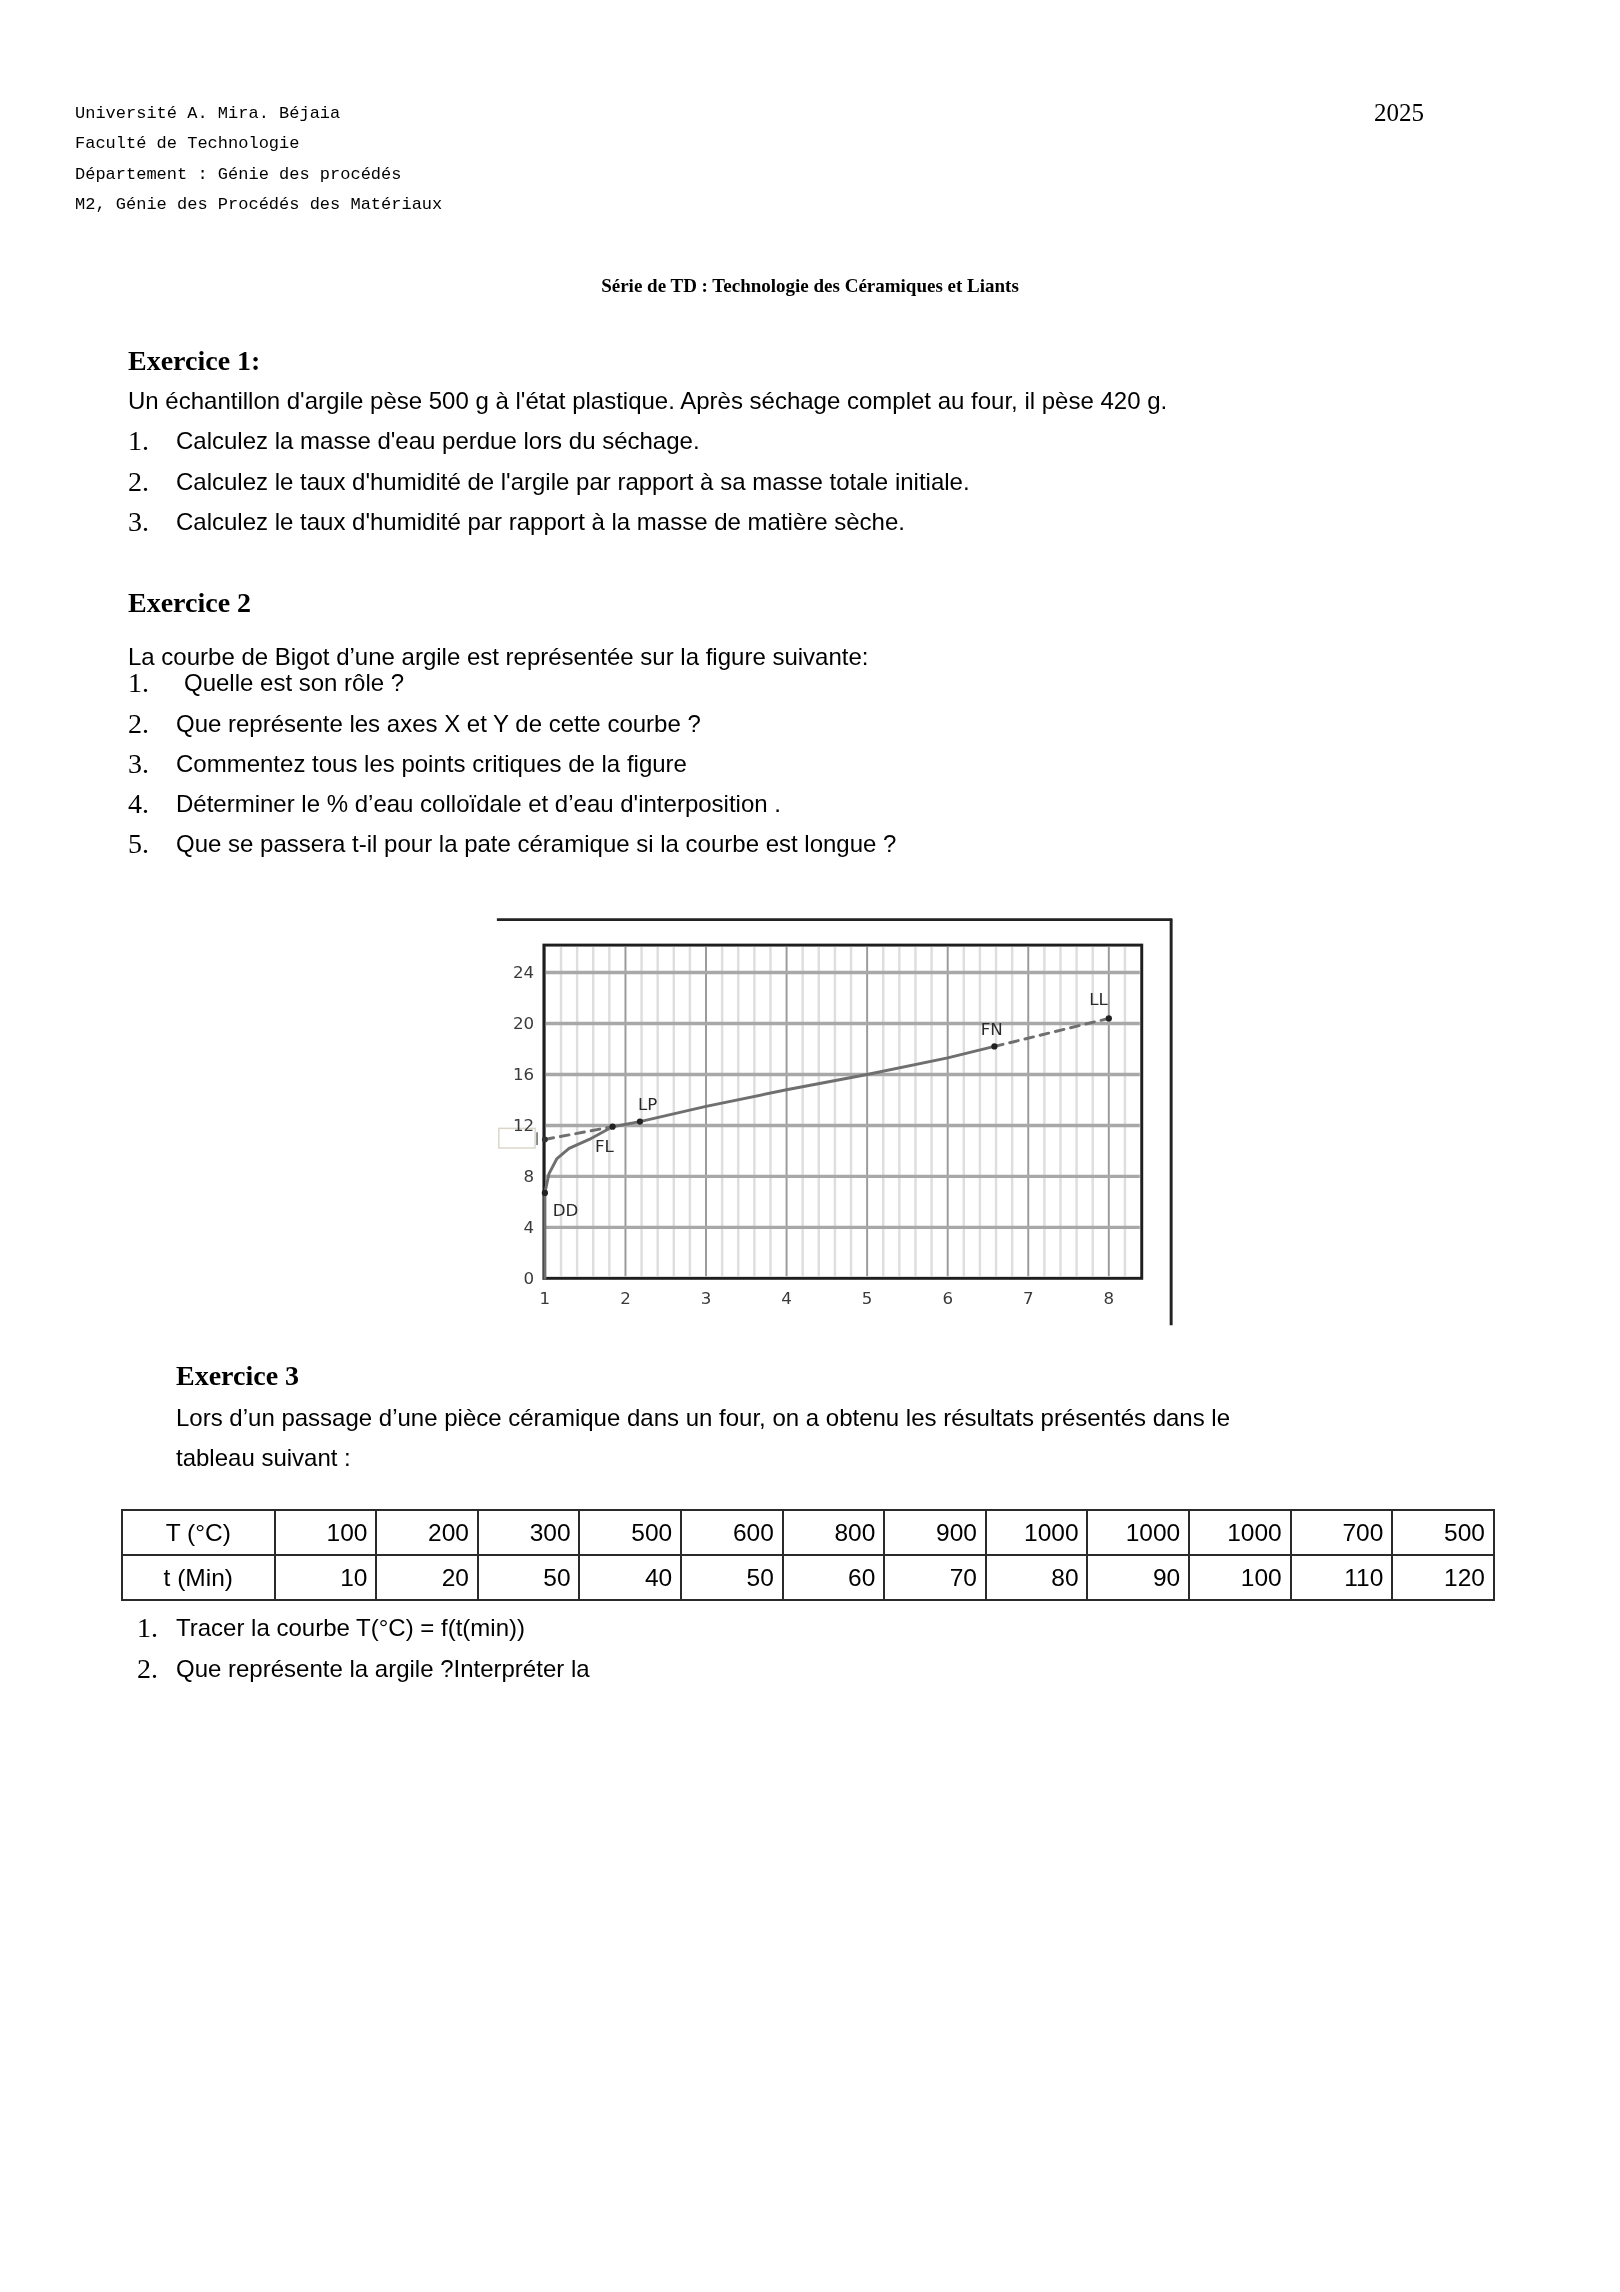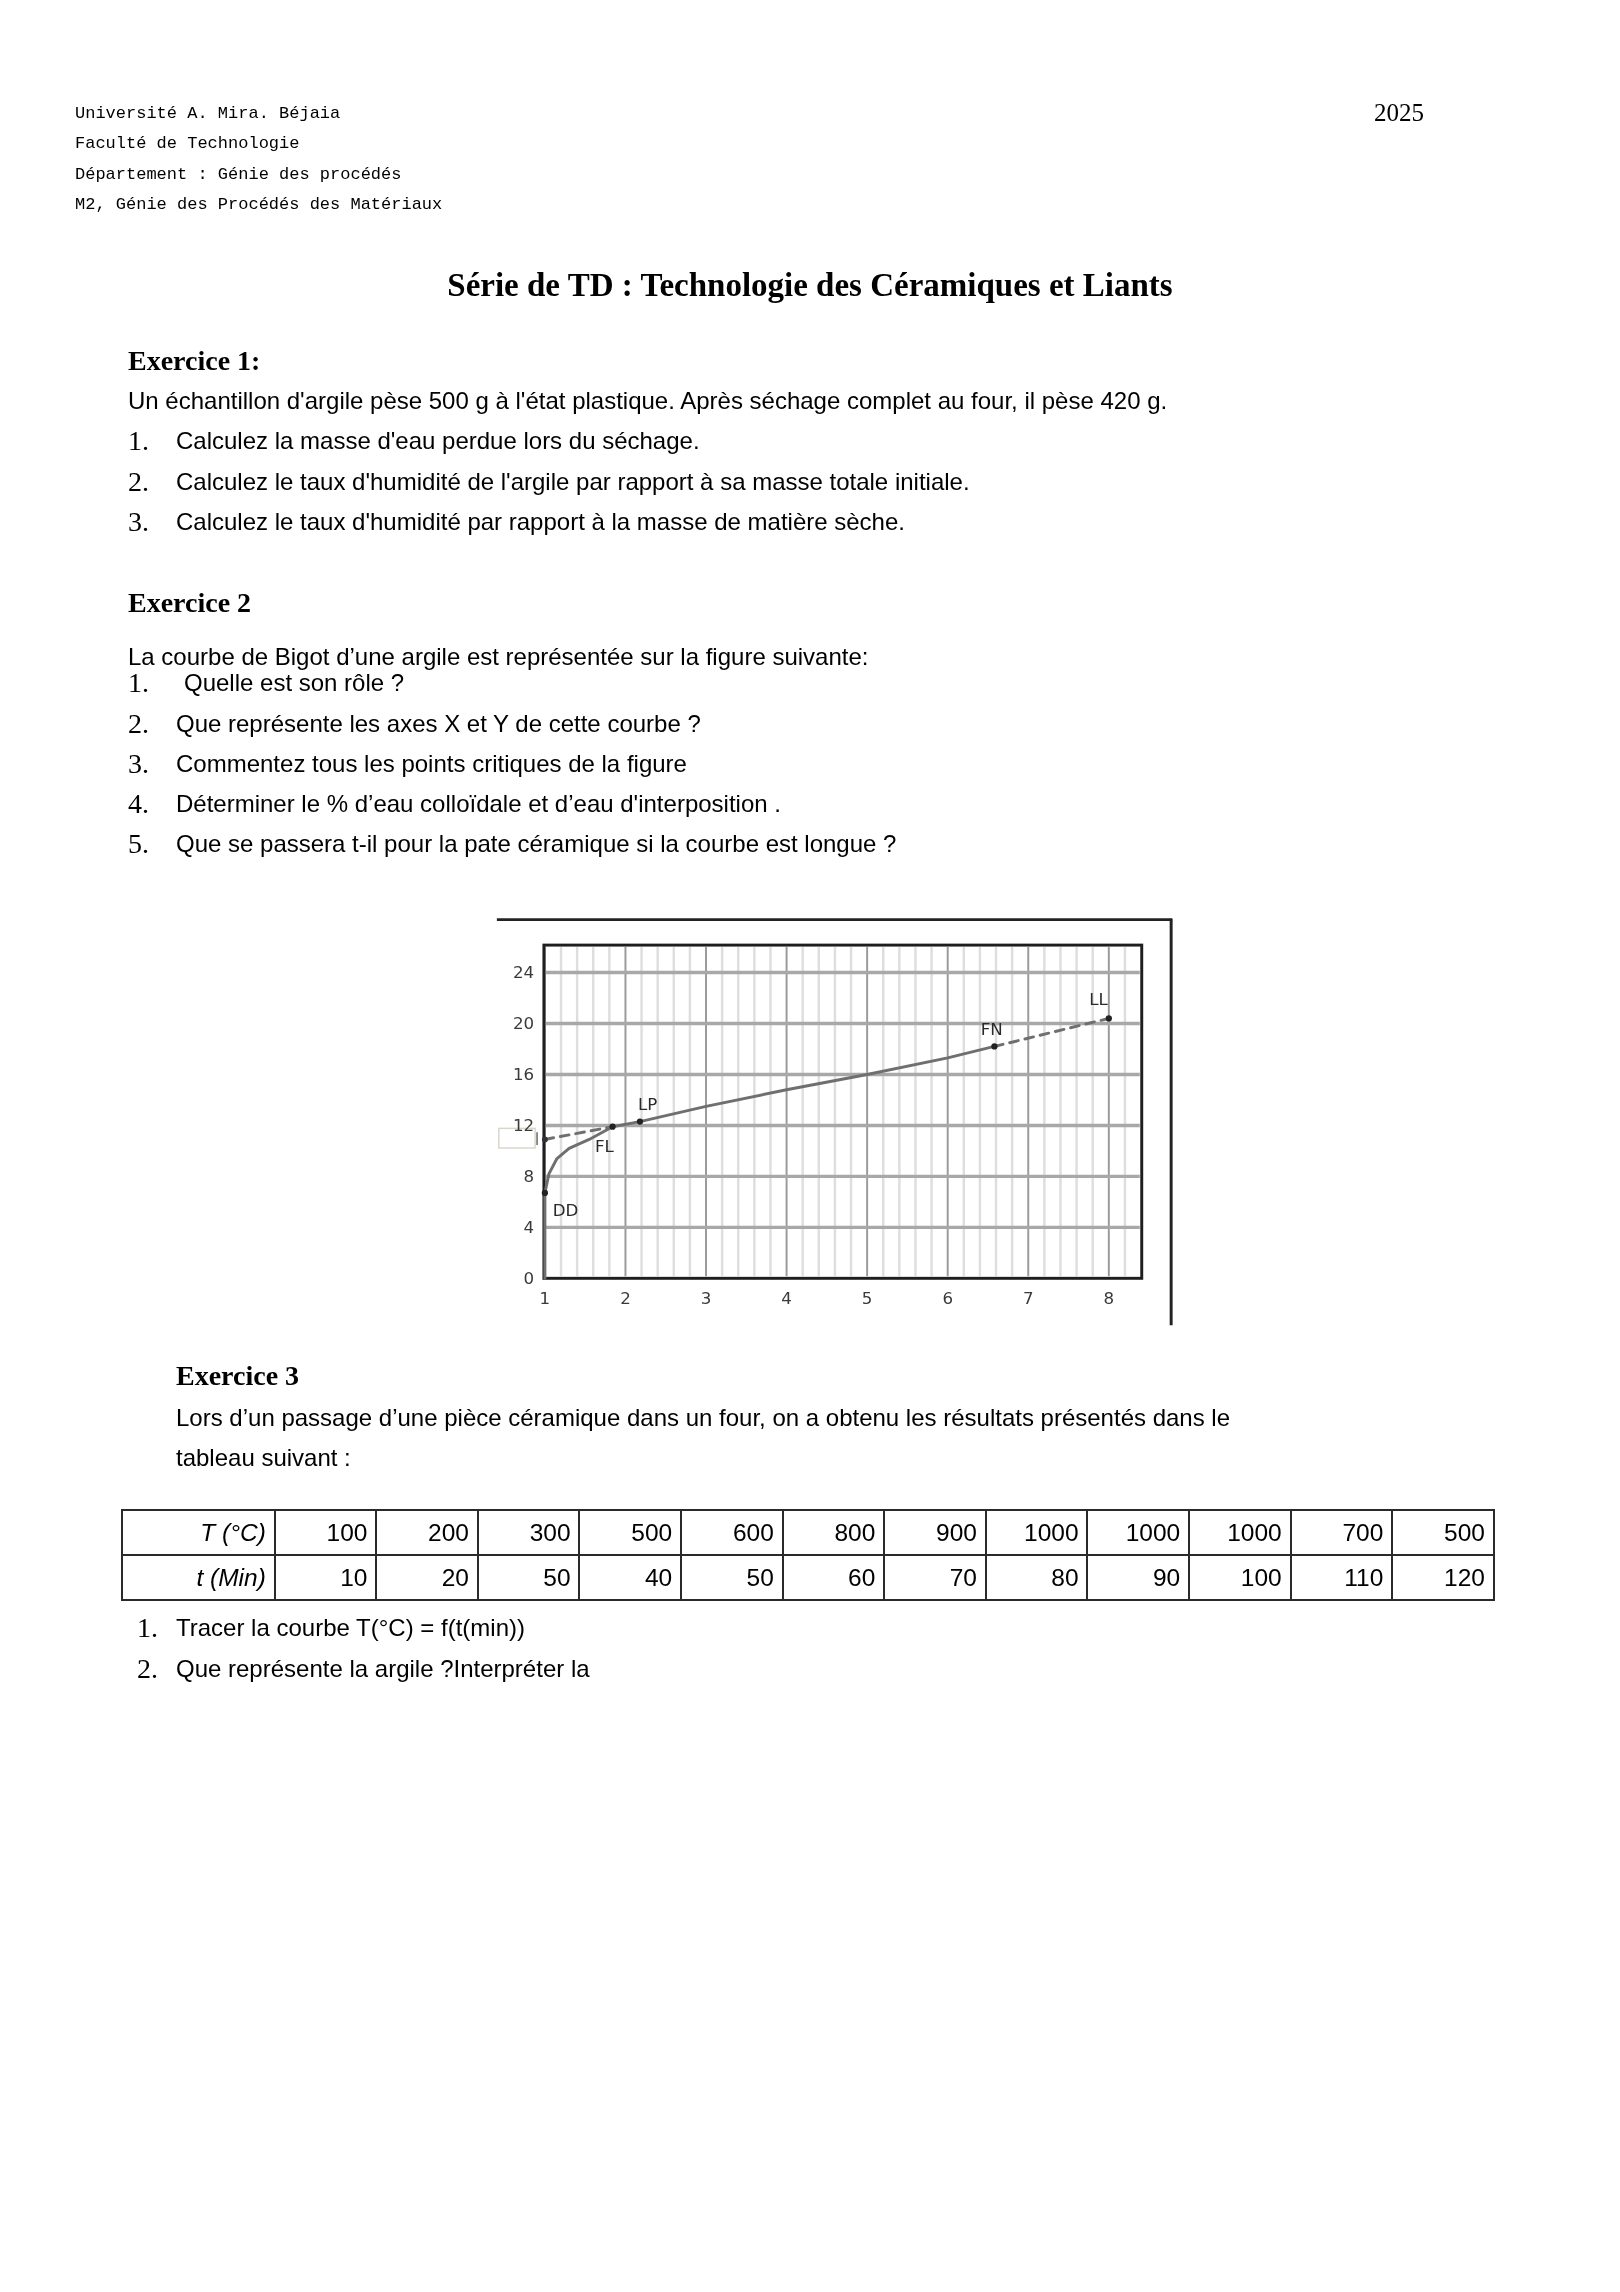--- a/index.html
+++ b/index.html
@@ -1,33 +1,33 @@
 <!DOCTYPE html>
 <html><head>
 <meta charset="utf-8">
 <style>
   html, body { margin: 0; padding: 0; background: #ffffff; }
   body { width: 1620px; height: 2293px; position: relative; overflow: hidden; color: #000; }
   .abs { position: absolute; white-space: nowrap; }
   .hdr { font-family: Liberation Mono, monospace; font-size: 17px; line-height: 21.6px; left: 75px; }
   .year { font-family: "Liberation Serif", serif; font-size: 25px; line-height: 21.6px; left: 1374px; top: 102px; }
-  .title { font-family: "Liberation Serif", serif; font-size: 33px; font-weight: bold; left: 0; width: 1620px; text-align: center; top: 269px; line-height: 33px; }
+  .title { font-family: "Liberation Serif", serif; font-size: 19px; font-weight: bold; left: 0; width: 1620px; text-align: center; top: 269px; line-height: 33px; }
   .body { font-family: Liberation Sans, sans-serif; font-size: 24px; line-height: 31px; }
   .h-ex { font-family: "Liberation Serif", serif; font-size: 28px; font-weight: bold; line-height: 31px; }
   .num { font-family: "Liberation Serif", serif; font-size: 28px; line-height: 31px; }
 
   
   #chart { position: absolute; left: 0; top: 0; width: 1620px; height: 2293px; pointer-events: none; }
   .axis-lbl { font-family: "DejaVu Sans", sans-serif; font-size: 17px; fill: #3a3a3a; }
   .pt-lbl { font-family: "DejaVu Sans", sans-serif; font-size: 17px; fill: #2a2a2a; }
 
   
   table.data { position: absolute; left: 121px; top: 1509px; border-collapse: collapse; font-family: "Liberation Sans", sans-serif; font-size: 24.5px; }
   table.data td { border: 2px solid #2a2a2a; height: 43px; padding: 0 7.8px; text-align: right; width: 84px; }
-  table.data td.rh { text-align: right; width: 135px; font-style: italic; }
+  table.data td.rh { text-align: center; width: 135px; }
 </style>
 </head>
 <body>
 
 <div class="abs hdr" style="top:103px">Université A. Mira. Béjaia</div>
 <div class="abs hdr" style="top:133px">Faculté de Technologie</div>
 <div class="abs hdr" style="top:164px">Département : Génie des procédés</div>
 <div class="abs hdr" style="top:194px">M2, Génie des Procédés des Matériaux</div>
 <div class="abs year">2025</div>
 

